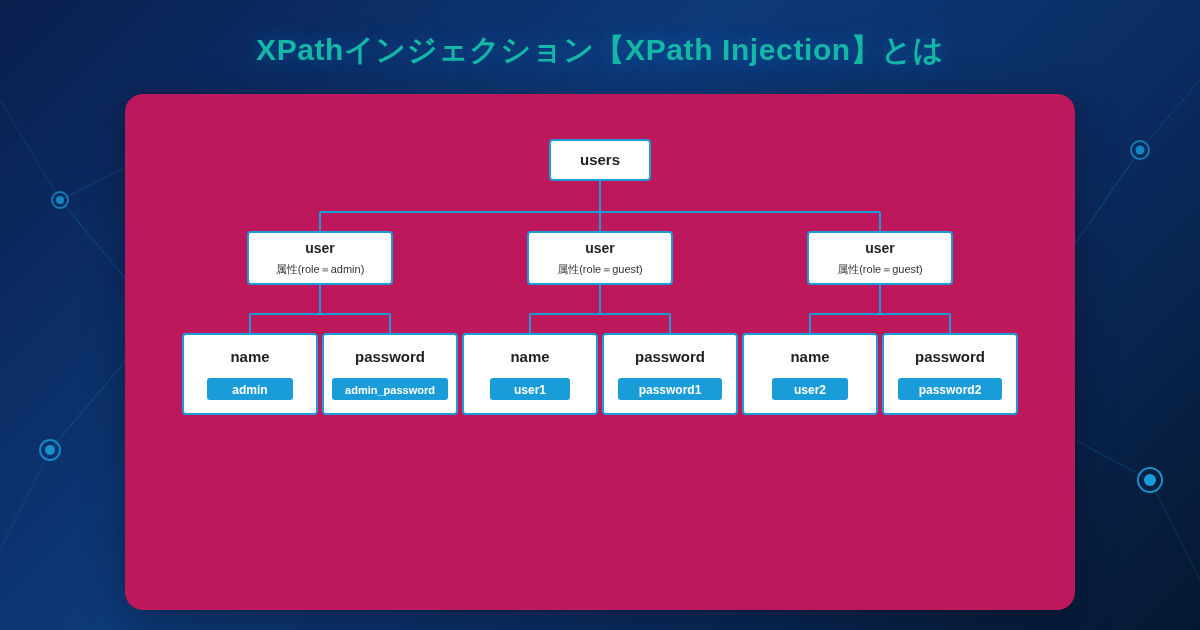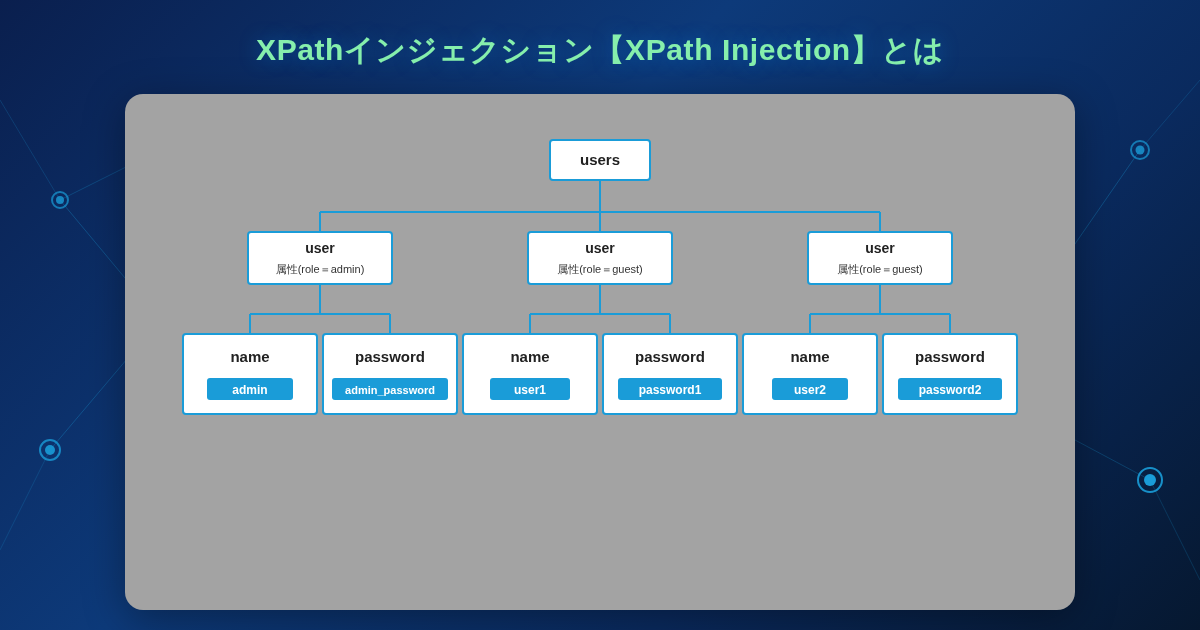--- a/index.html
+++ b/index.html
@@ -31,32 +31,32 @@
       position: relative;
       z-index: 2;
       display: flex;
       flex-direction: column;
       align-items: center;
       padding: 28px 30px 20px;
       height: 100%;
     }
 
     .page-title {
-      color: #86efac;
+      color: #14b8a6;
       font-size: 30px;
       font-weight: 800;
       text-align: center;
       line-height: 1.45;
       margin-bottom: 22px;
       text-shadow: 0 0 20px rgba(0,150,255,0.4);
       letter-spacing: 0.02em;
     }
 
     .diagram-card {
-      background: #a3a3a3;
+      background: #be185d;
       border-radius: 18px;
       padding: 28px 30px 30px;
       width: 950px;
       flex: 1;
       display: flex;
       flex-direction: column;
       align-items: center;
       box-shadow: 0 8px 40px rgba(0,0,0,0.35);
     }
 

